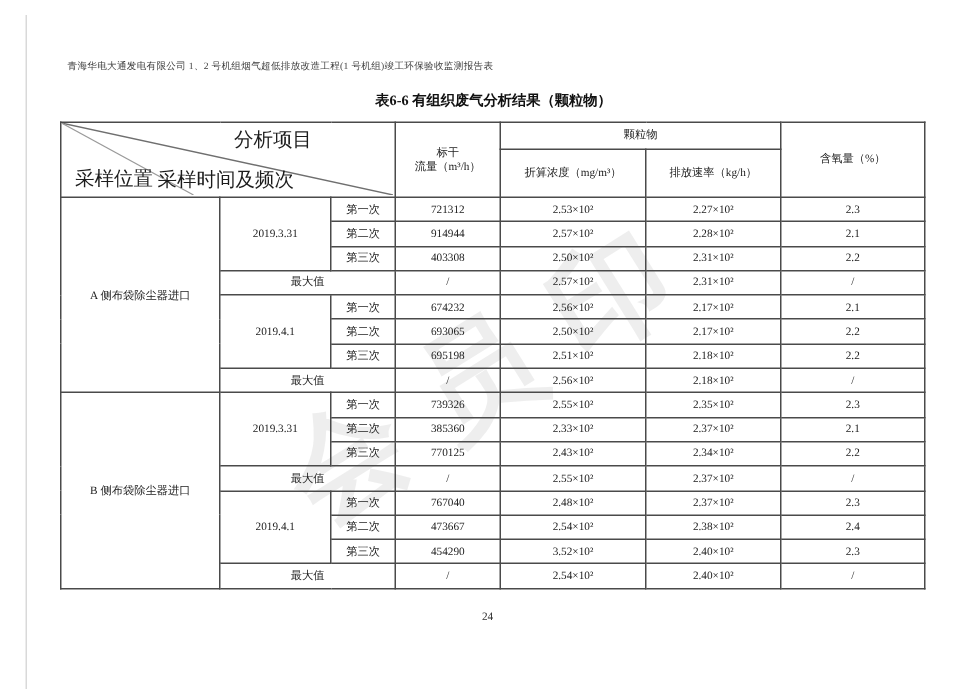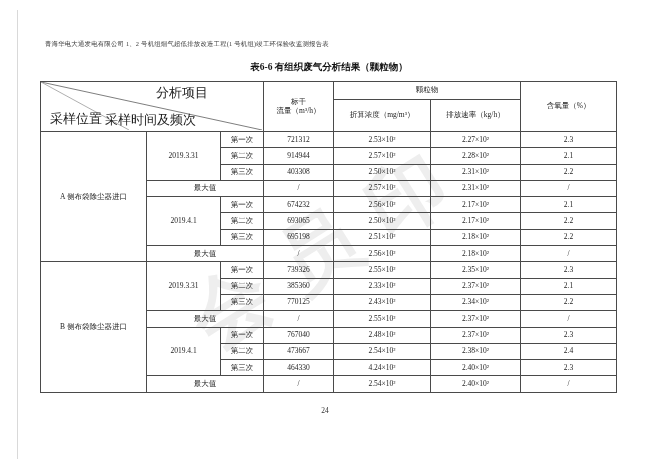--- a/index.html
+++ b/index.html
@@ -176,22 +176,22 @@
       </tr>
       <tr>
         <td>第二次</td>
         <td>473667</td>
         <td>2.54×10²</td>
         <td>2.38×10²</td>
         <td>2.4</td>
       </tr>
       <tr>
         <td>第三次</td>
-        <td>464330</td>
-        <td>4.24×10²</td>
+        <td>454290</td>
+        <td>3.52×10²</td>
         <td>2.40×10²</td>
         <td>2.3</td>
       </tr>
       <tr>
         <td colspan="2">最大值</td>
         <td>/</td>
         <td>2.54×10²</td>
         <td>2.40×10²</td>
         <td>/</td>
       </tr>

